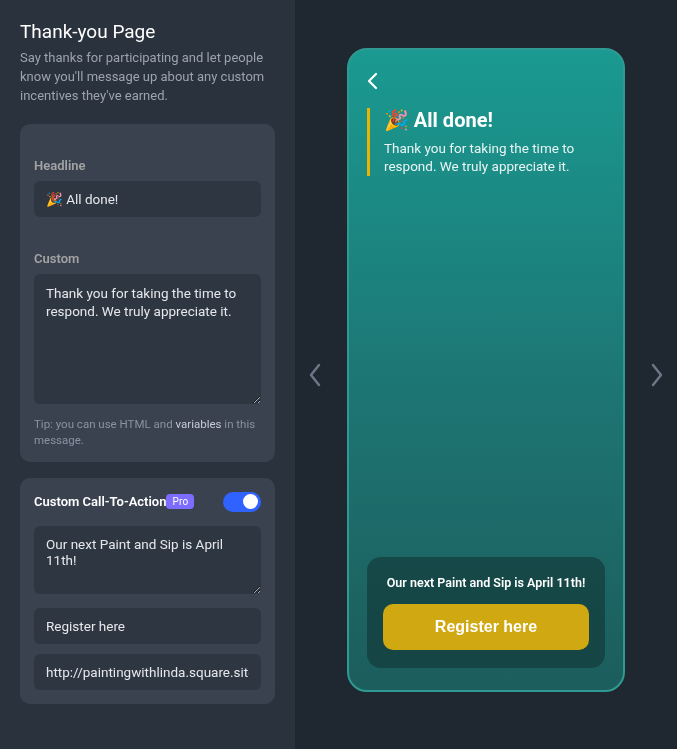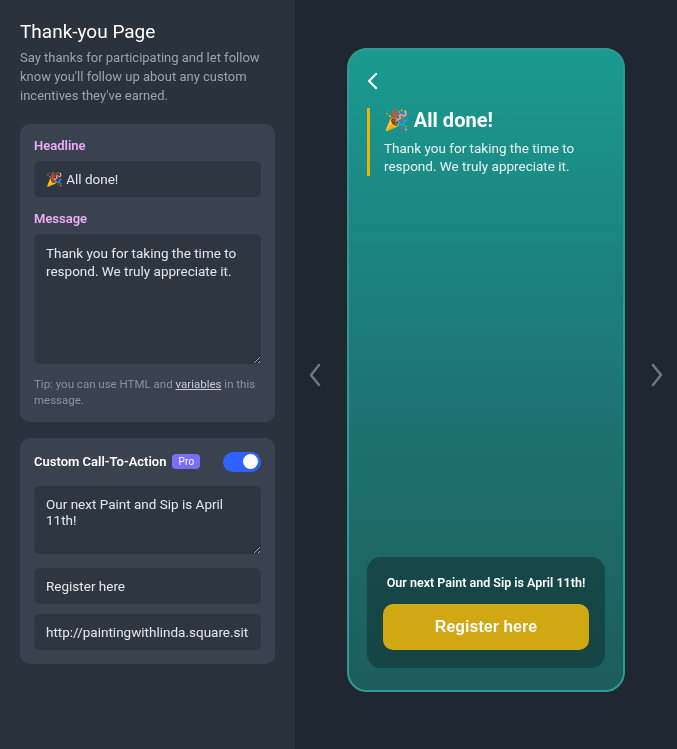--- a/index.html
+++ b/index.html
@@ -38,61 +38,61 @@
       line-height: 1.45;
       margin-bottom: 18px;
     }
     .card {
       background: #3a4250;
       border-radius: 10px;
       padding: 14px;
       margin-bottom: 16px;
     }
     .field-label {
-      color: #f0abfc;
+      color: #a3a3a3;
       font-size: 13px;
       font-weight: 600;
       margin-bottom: 8px;
       display: block;
+      margin-top: 20px;
     }
     .input, .textarea {
       width: 100%;
       background: #2e3642;
       border: none;
       border-radius: 6px;
       color: #e5e7eb;
       font-size: 13.5px;
       padding: 10px 12px;
       font-family: inherit;
       resize: none;
     }
     .textarea.msg { height: 130px; line-height: 1.4; resize: both; overflow: auto; }
     .textarea.cta-text { height: 68px; resize: both; overflow: auto; }
     .tip {
       color: #8a92a1;
       font-size: 11.5px;
       margin-top: 8px;
       line-height: 1.4;
     }
-    .tip .link { color: #c7cbd4; text-decoration: underline; cursor: pointer; }
+    .tip .link { color: #c7cbd4; cursor: pointer; }
     .gap { height: 14px; }
     .small-gap { height: 10px; }
     .cta-header {
       display: flex;
       align-items: center;
       justify-content: space-between;
       margin-bottom: 14px;
     }
     .cta-title {
       color: #fff;
       font-size: 13px;
       font-weight: 600;
       display: flex;
       align-items: flex-start;
-      gap: 6px;
     }
     .pro-badge {
       background: #7c6cff;
       color: #fff;
       font-size: 10px;
       font-weight: 400;
       padding: 2px 6px;
       border-radius: 4px;
       letter-spacing: 0.2px;
     }
@@ -187,29 +187,29 @@
       font-weight: 700;
       cursor: pointer;
     }
     svg { display: block; }
   </style>
 </head>
 <body>
 
 <div class="left-panel">
   <h2 class="page-title">Thank-you Page</h2>
-  <p class="page-desc">Say thanks for participating and let follow know you'll follow up about any custom incentives they've earned.</p>
+  <p class="page-desc">Say thanks for participating and let people know you'll message up about any custom incentives they've earned.</p>
 
   <div class="card">
     <label class="field-label">Headline</label>
     <input class="input" value="🎉 All done!" style="">
 
     <div class="gap"></div>
 
-    <label class="field-label">Message</label>
+    <label class="field-label">Custom</label>
     <textarea class="textarea msg" style="">Thank you for taking the time to respond. We truly appreciate it.</textarea>
     <div class="tip">
       <span>Tip: you can use HTML and </span><span class="link">variables</span><span> in this message.</span>
     </div>
   </div>
 
   <div class="card">
     <div class="cta-header">
       <div class="cta-title">
         <span>Custom Call-To-Action</span>

